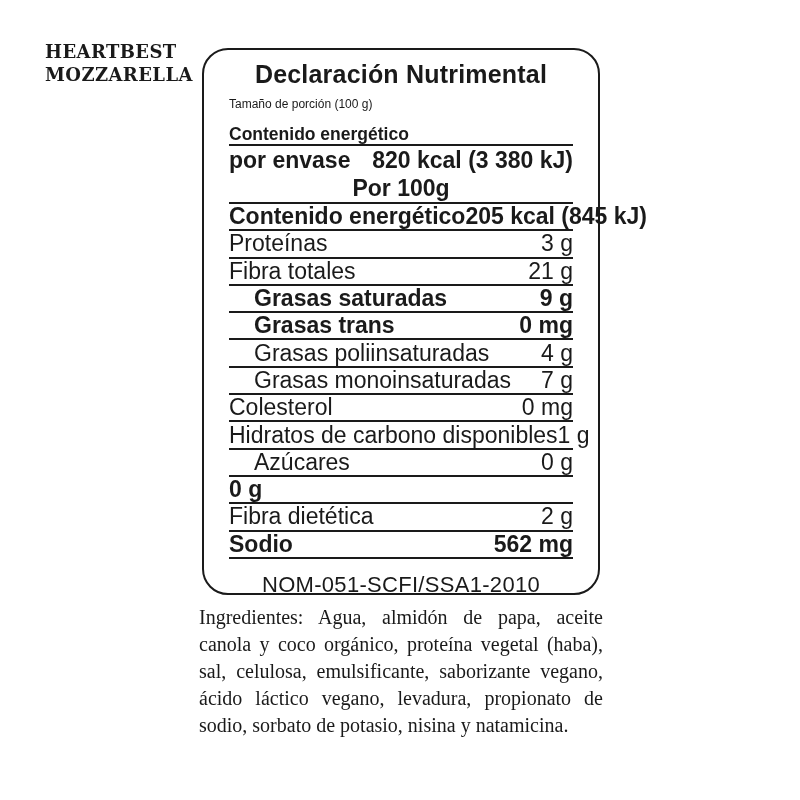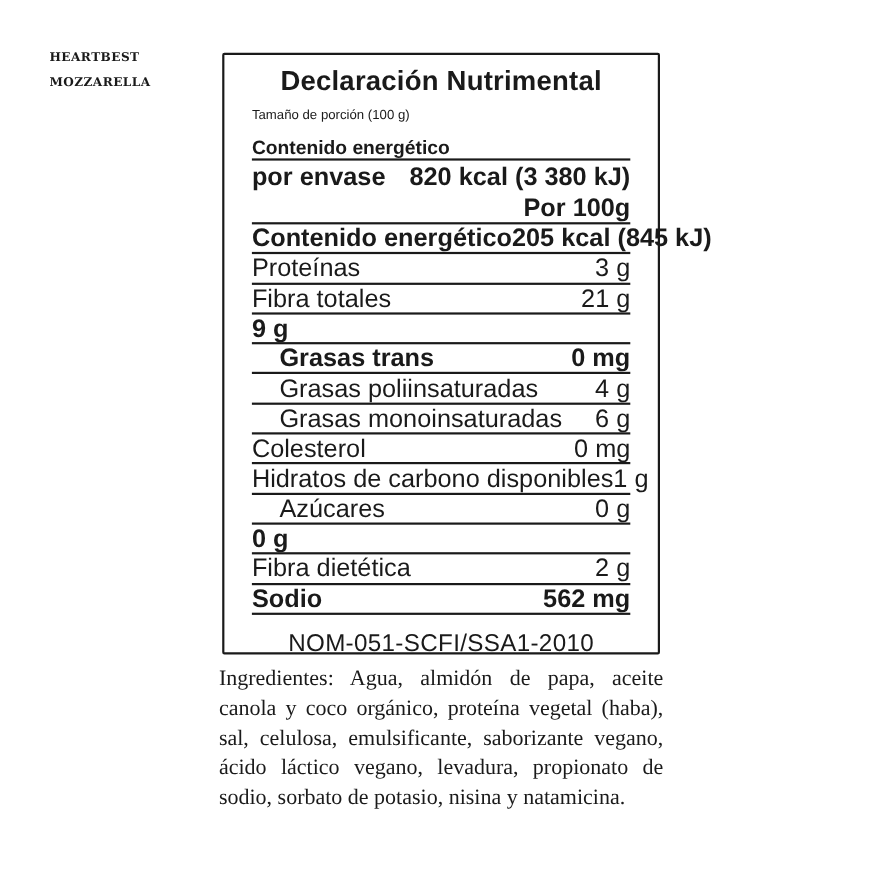--- a/index.html
+++ b/index.html
@@ -8,50 +8,50 @@
     background: #ffffff;
     color: #1a1a1a;
     font-family: "Liberation Sans", sans-serif;
     position: relative;
     overflow: hidden;
   }
   .brand {
     position: absolute; left: 45px; top: 40px;
     font-family: "DejaVu Serif", serif;
     font-weight: bold;
-    font-size: 11px; line-height: 23px;
+    font-size: 18px; line-height: 23px;
     letter-spacing: 0.4px;
   }
   .label-box {
     position: absolute; left: 202px; top: 48px;
     width: 398px; height: 547px;
     box-sizing: border-box;
     border: 2.5px solid #1a1a1a;
-    border-radius: 2px;
+    border-radius: 26px;
     padding: 0 25px;
     background: #ffffff;
   }
   .title {
     margin: 11px 0 0 0;
     font-size: 25px; line-height: 27px;
     font-weight: bold;
     text-align: center;
     letter-spacing: 0.2px;
   }
   .serving { margin-top: 6px; font-size: 12px; line-height: 20px; }
   .sec-head { margin-top: 10px; font-size: 17.5px; line-height: 20px; font-weight: bold; }
   .rule { height: 2px; background: #1a1a1a; }
   .row {
     display: flex; justify-content: space-between; align-items: center;
     height: 25.3px;
     font-size: 23px;
     white-space: nowrap;
   }
   .row.h28 { height: 28px; }
-  .row.right { justify-content: flex-end; }
+  .row.right { justify-content: center; }
   .b { font-weight: bold; }
   .ind { padding-left: 25px; }
   .nom {
     height: 52px;
     display: flex; align-items: center; justify-content: center;
     font-size: 22px;
     letter-spacing: 0.3px;
   }
   .ingredients {
     position: absolute; left: 199px; top: 604px;
@@ -100,39 +100,40 @@
     </div>
     <div class="rule"></div>
 
     <div class="row">
       <span>Fibra totales</span>
       <span>21 g</span>
     </div>
     <div class="rule"></div>
 
     <div class="row b">
+      <span class="ind">Grasas saturadas</span>
       <span>9 g</span>
     </div>
     <div class="rule"></div>
 
     <div class="row b">
       <span class="ind">Grasas trans</span>
       <span>0 mg</span>
     </div>
     <div class="rule"></div>
 
     <div class="row">
       <span class="ind">Grasas poliinsaturadas</span>
       <span>4 g</span>
     </div>
     <div class="rule"></div>
 
     <div class="row">
       <span class="ind">Grasas monoinsaturadas</span>
-      <span>6 g</span>
+      <span>7 g</span>
     </div>
     <div class="rule"></div>
 
     <div class="row">
       <span>Colesterol</span>
       <span>0 mg</span>
     </div>
     <div class="rule"></div>
 
     <div class="row">

